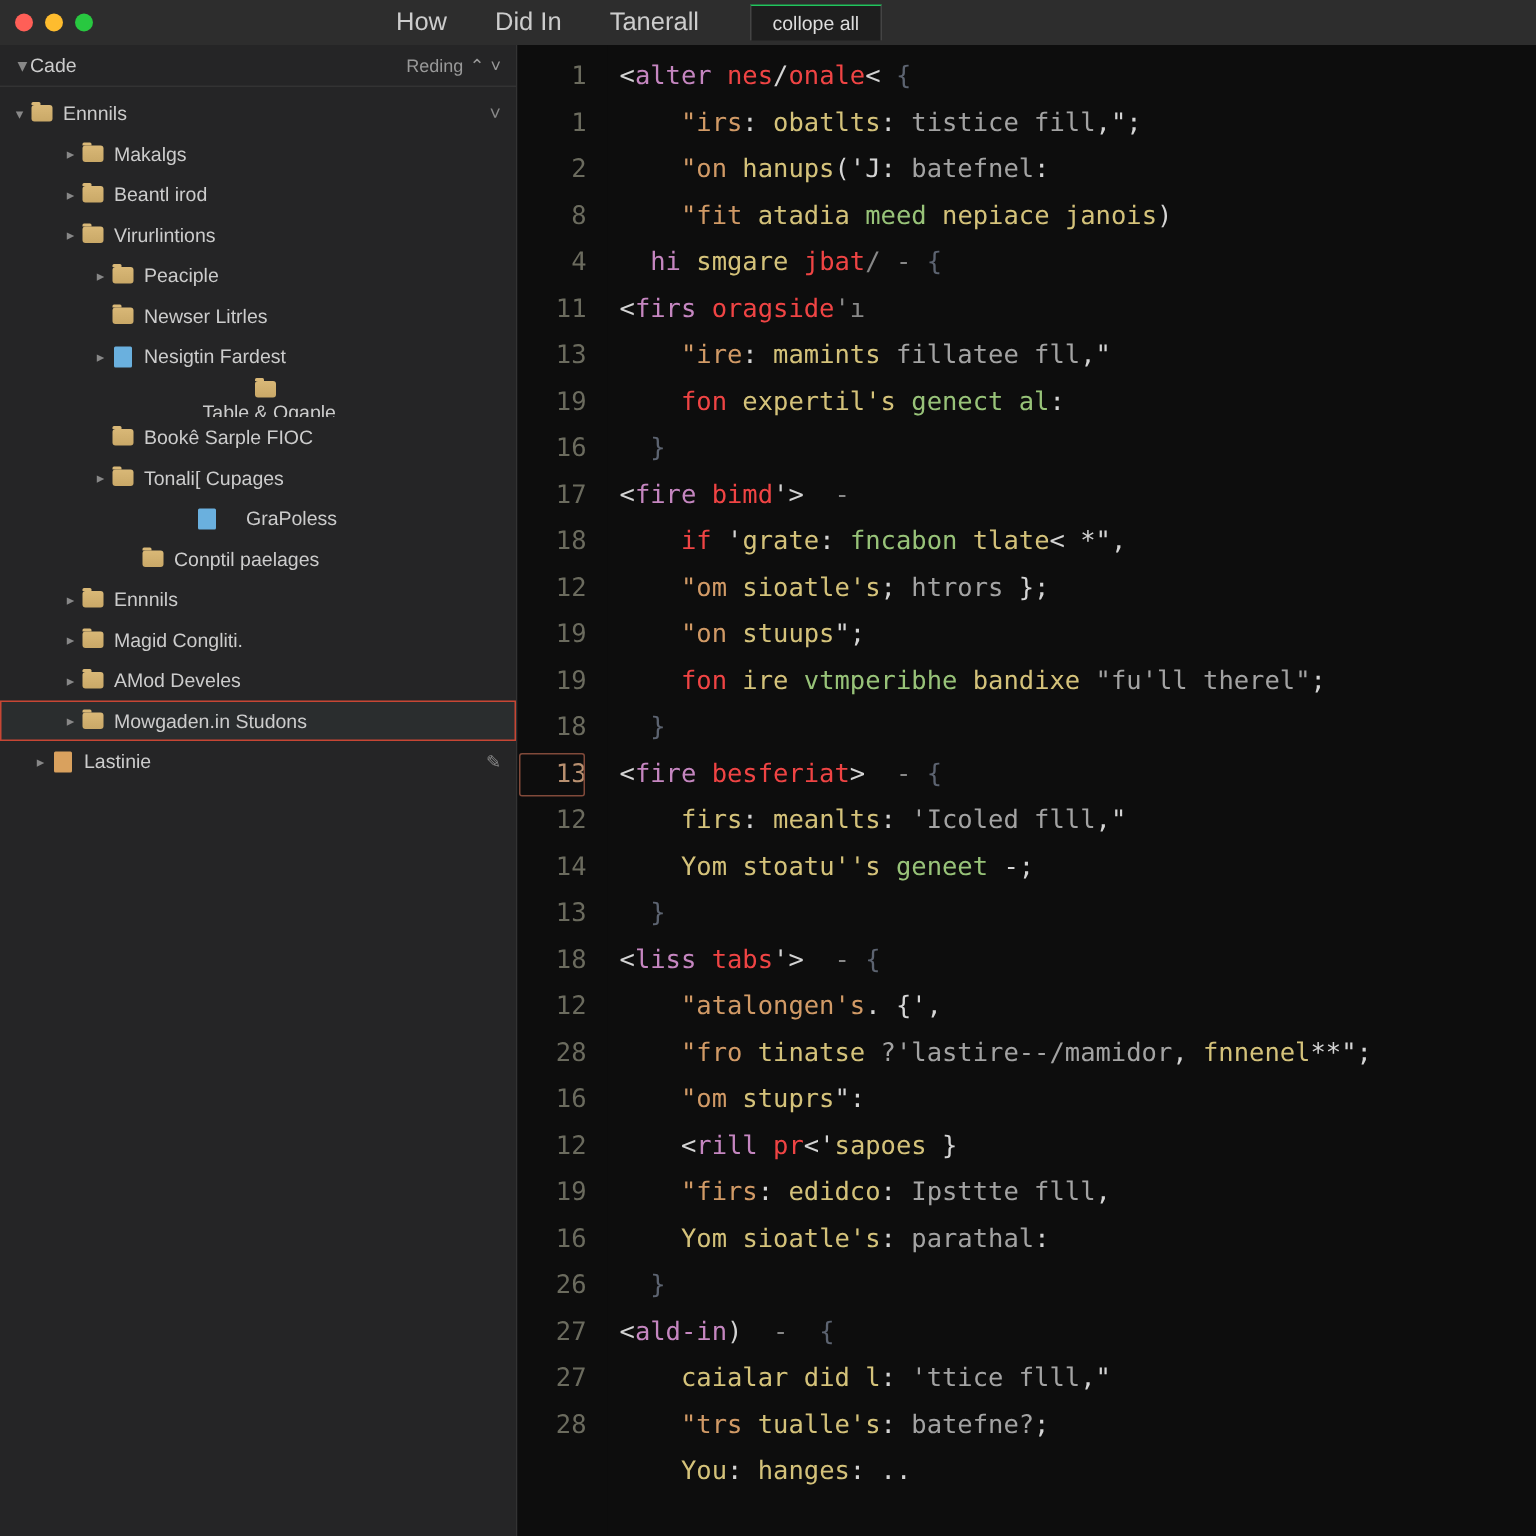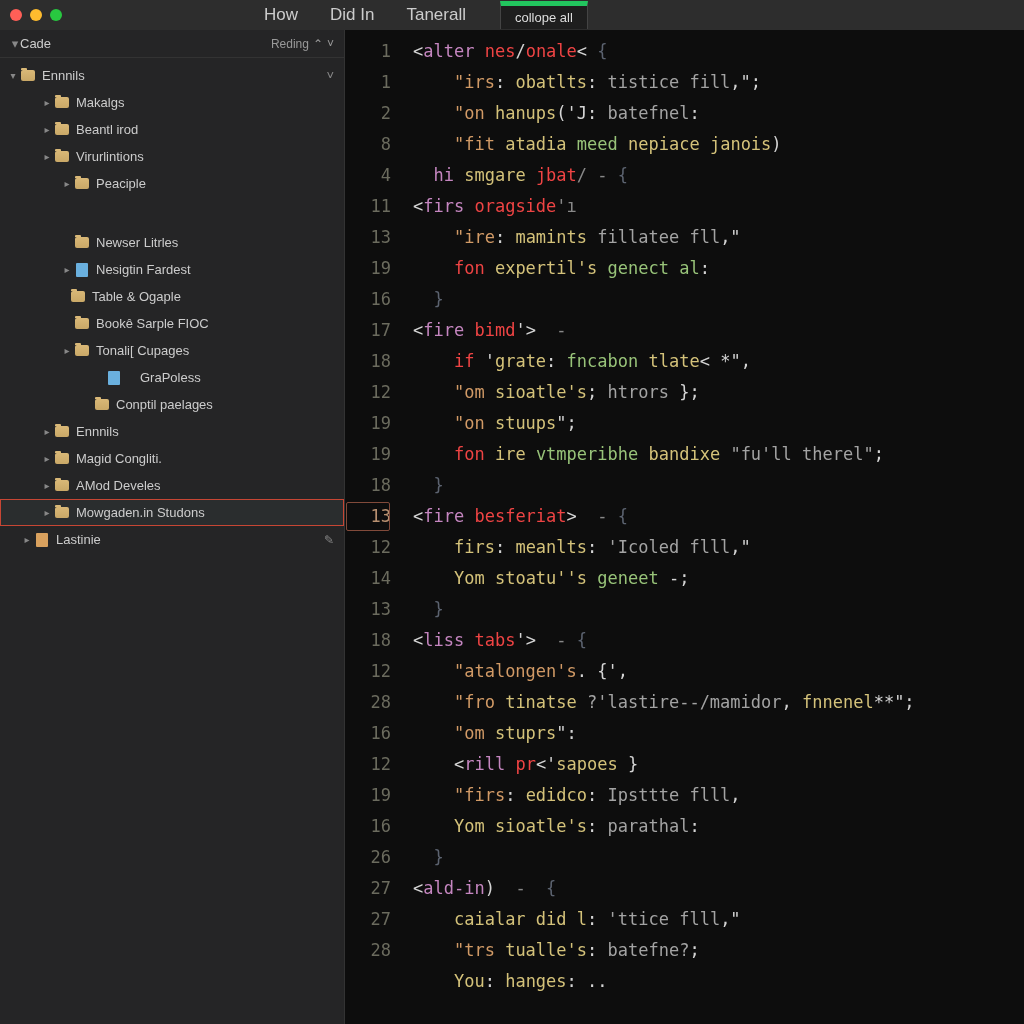--- a/index.html
+++ b/index.html
@@ -8,21 +8,21 @@
 .titlebar { height: 30px; background: #2d2d2d; display: flex; align-items: center; padding: 0 10px; gap: 8px; }
 .traffic { display: flex; gap: 8px; }
 .tl { width: 12px; height: 12px; border-radius: 50%; }
 .tl.r { background: #ff5f57; }
 .tl.y { background: #febc2e; }
 .tl.g { background: #28c840; }
 .menu { display: flex; gap: 4px; margin-left: 180px; }
 .menu-item { padding: 4px 14px; color: #ccc; font-size: 17px; cursor: pointer; }
 .tabbar { display: flex; margin-left: 12px; }
 .tabbar .tab { padding: 4px 14px; font-size: 13px; color: #aaa; cursor: pointer; }
-.tabbar .tab.active { background: #1e1e1e; color: #ddd; border-top: 5px solid #22c55e; border-left: 1px solid #444; border-right: 1px solid #444; text-align: center; }
+.tabbar .tab.active { background: #1e1e1e; color: #ddd; border-top: 1px solid #22c55e; border-left: 1px solid #444; border-right: 1px solid #444; text-align: center; }
 
 .main { display: flex; height: calc(100% - 30px); }
 .sidebar { width: 345px; background: #252526; border-right: 1px solid #333; display: flex; flex-direction: column; font-size: 13px; overflow: hidden; }
 .side-head { display: flex; align-items: center; padding: 6px 10px; color: #ccc; border-bottom: 1px solid #333; }
 .side-head .title { flex: 1; font-size: 13px; }
 .side-head .ctrl { color: #999; font-size: 12px; display: flex; align-items: center; gap: 4px; }
 .chev { display: inline-block; width: 10px; text-align: center; color: #888; }
 
 .tree { flex: 1; overflow-y: auto; padding-top: 4px; }
 .trow { display: flex; align-items: center; height: 27px; padding-right: 10px; cursor: pointer; color: #ccc; }
@@ -117,56 +117,56 @@
             </span>
             <span class="lbl">Virurlintions</span>
           </div>
           <div class="trow" style="padding-left: 60px;">
             <span class="tw">▸</span>
             <span class="ico">
               <span class="ico-folder"></span>
             </span>
             <span class="lbl">Peaciple</span>
           </div>
-          <div class="trow" style="padding-left: 60px; margin-top: 32px;">
+          <div class="trow" style="padding-left: 60px;">
             <span class="tw"></span>
             <span class="ico">
               <span class="ico-folder"></span>
             </span>
             <span class="lbl">Newser Litrles</span>
           </div>
           <div class="trow" style="padding-left: 60px;">
             <span class="tw">▸</span>
             <span class="ico">
               <span class="ico-file blue"></span>
             </span>
             <span class="lbl">Nesigtin Fardest</span>
           </div>
-          <div class="trow" style="padding-left: 56px;">
+          <div class="trow" style="padding-left: 25px; flex-direction: column;">
             <span class="tw"></span>
             <span class="ico">
               <span class="ico-folder"></span>
             </span>
             <span class="lbl">Table &amp; Ogaple</span>
           </div>
           <div class="trow" style="padding-left: 60px;">
             <span class="tw"></span>
             <span class="ico">
               <span class="ico-folder"></span>
             </span>
             <span class="lbl">Bookê Sarple FIOC</span>
           </div>
           <div class="trow" style="padding-left: 60px;">
             <span class="tw">▸</span>
             <span class="ico">
               <span class="ico-folder"></span>
             </span>
             <span class="lbl">Tonali[ Cupages</span>
           </div>
-          <div class="trow" style="padding-left: 80px; gap: 12px;">
+          <div class="trow" style="padding-left: 104px; gap: 12px;">
             <span class="tw"></span>
             <span class="ico">
               <span class="ico-file blue"></span>
             </span>
             <span class="lbl">GraPoless</span>
           </div>
           <div class="trow" style="padding-left: 80px;">
             <span class="tw"></span>
             <span class="ico">
               <span class="ico-folder"></span>

